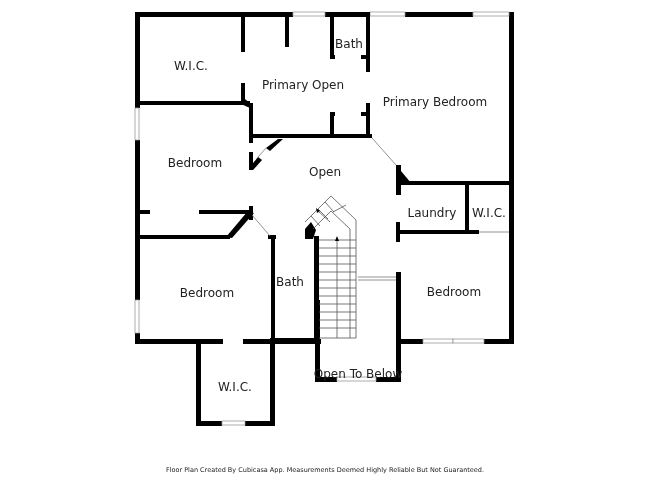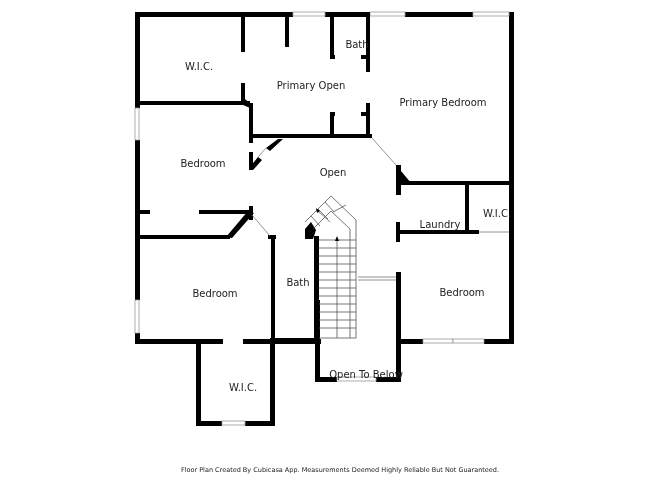--- a/index.html
+++ b/index.html
@@ -2,22 +2,22 @@
 <html><head>
 <meta charset="utf-8">
 <style>
   html, body { margin: 0; padding: 0; background: #ffffff; }
   body { width: 650px; height: 488px; position: relative; overflow: hidden; font-family: "DejaVu Sans", sans-serif; }
   #plan { position: absolute; left: 0; top: 0; width: 650px; height: 488px; }
   .wall { fill: #000; }
   .win { fill: #fff; stroke: #9a9a9a; stroke-width: 0.8; }
   .thin { stroke: #777; stroke-width: 0.8; fill: none; }
   .stair { stroke: #555; stroke-width: 0.8; fill: none; }
-  .lbl { position: absolute; font-size: 10px; color: #222; white-space: nowrap; transform: translate(-50%, -50%); font-family: "DejaVu Sans", sans-serif; margin-left: 8px; }
-  .footer { position: absolute; left: 325px; top: 470px; transform: translate(-50%, -50%); font-size: 6.5px; color: #222; white-space: nowrap; margin-left: 15px; }
+  .lbl { position: absolute; font-size: 12px; color: #222; white-space: nowrap; transform: translate(-50%, -50%); font-family: "DejaVu Sans", sans-serif; }
+  .footer { position: absolute; left: 325px; top: 470px; transform: translate(-50%, -50%); font-size: 6.5px; color: #222; white-space: nowrap; }
 </style>
 </head>
 <body>
 
 <svg id="plan" viewBox="0 0 650 488" xmlns="http://www.w3.org/2000/svg">
 
   <g>
 
     <rect class="wall" x="135" y="12" width="158" height="5"></rect>
     <rect class="wall" x="325" y="12" width="45" height="5"></rect>
@@ -146,21 +146,21 @@
   </g>
 </svg>
 
 <div>
   <div class="lbl" style="left:191px;top:66px">W.I.C.</div>
   <div class="lbl" style="left:349px;top:44px">Bath</div>
   <div class="lbl" style="left:303px;top:85px">Primary Open</div>
   <div class="lbl" style="left:435px;top:102px">Primary Bedroom</div>
   <div class="lbl" style="left:195px;top:163px">Bedroom</div>
   <div class="lbl" style="left:325px;top:172px">Open</div>
-  <div class="lbl" style="left:432px;top:224px">Laundry</div>
+  <div class="lbl" style="left:432px;top:213px">Laundry</div>
   <div class="lbl" style="left:489px;top:213px">W.I.C.</div>
   <div class="lbl" style="left:207px;top:293px">Bedroom</div>
   <div class="lbl" style="left:290px;top:282px">Bath</div>
   <div class="lbl" style="left:454px;top:292px">Bedroom</div>
   <div class="lbl" style="left:358px;top:374px">Open To Below</div>
   <div class="lbl" style="left:235px;top:387px">W.I.C.</div>
 </div>
 
 <div class="footer">Floor Plan Created By Cubicasa App. Measurements Deemed Highly Reliable But Not Guaranteed.</div>
 

